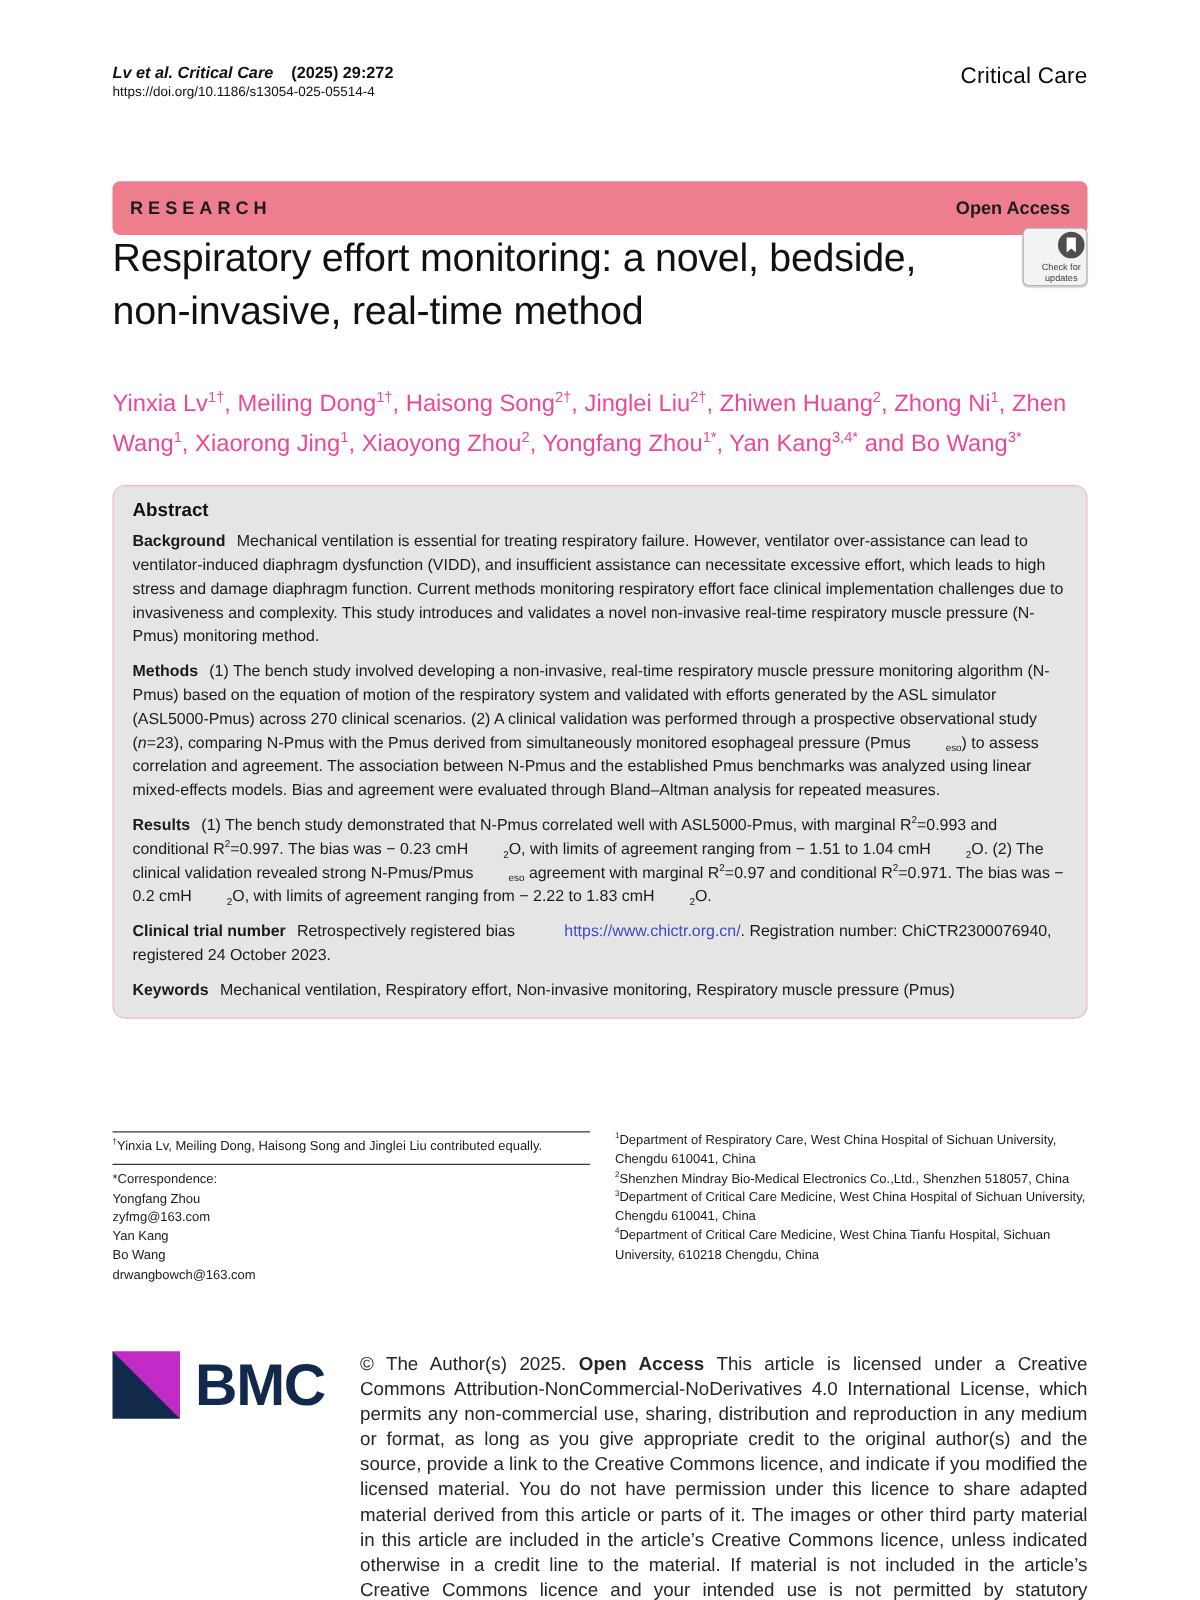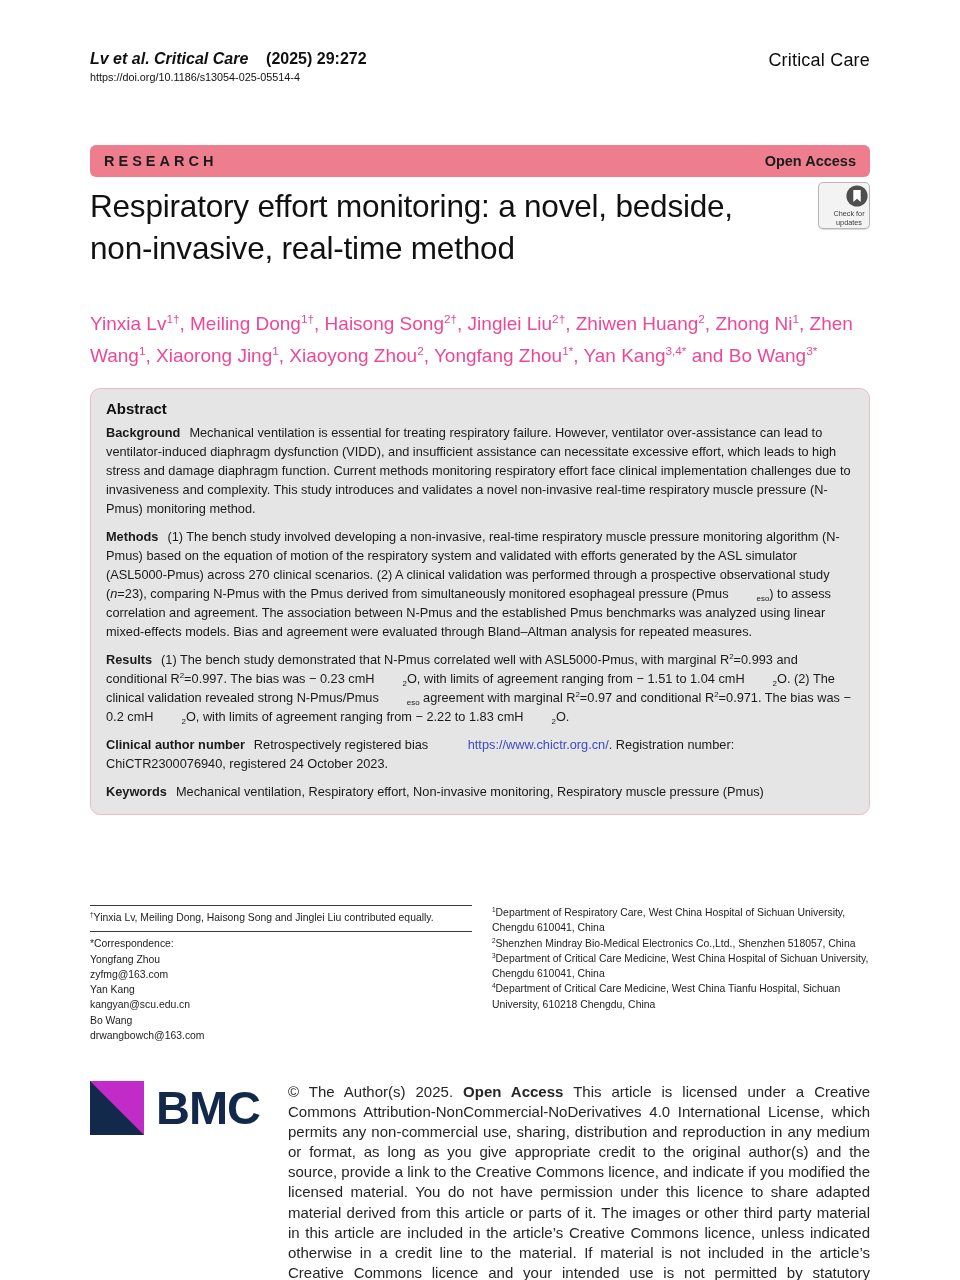--- a/index.html
+++ b/index.html
@@ -3,25 +3,25 @@
 <meta charset="utf-8">
 <title>Article first page</title>
 <style>
   html,body{margin:0;padding:0;background:#ffffff;}
   .page{
     position:relative;width:960px;height:1280px;background:#ffffff;
     font-family:"Liberation Sans","DejaVu Sans",sans-serif;color:#1a1a1a;overflow:hidden;
   }
   
   .topbar{position:absolute;left:90px;top:50px;width:780px;display:flex;justify-content:space-between;align-items:flex-start;}
-  .cite-line1{font-size:16px;font-weight:700;color:#111;}
+  .cite-line1{font-size:13px;font-weight:700;color:#111;}
   .cite-line2{font-size:10.8px;color:#111;margin-top:3px;}
   .journal{font-size:18px;color:#0d0d0d;letter-spacing:.2px;}
   
-  .banner{position:absolute;left:90px;top:145px;width:780px;height:32px;box-sizing:border-box;
+  .banner{position:absolute;left:90px;top:145px;width:780px;height:43px;box-sizing:border-box;
     background:#ee7e8e;border-radius:6px;display:flex;align-items:center;justify-content:space-between;padding:0 14px;}
   .banner .research{font-size:14.5px;font-weight:700;letter-spacing:4px;color:#1c1c1c;}
   .banner .oa{font-size:14.5px;font-weight:700;color:#1c1c1c;}
   
   .title{position:absolute;left:90px;top:186px;width:660px;margin:0;font-size:31.5px;font-weight:400;
     line-height:1.33;color:#111;letter-spacing:-.2px;}
   
   .check-badge{position:absolute;left:818px;top:182px;width:52px;height:47px;box-sizing:border-box;
     border:1px solid #b5b5b5;border-radius:5px;background:#f3f3f3;display:flex;flex-direction:column;
     align-items:flex-end;justify-content:center;cursor:pointer;box-shadow:0 1px 1px rgba(0,0,0,.15);}
@@ -81,36 +81,35 @@
     <span class="check-label">Check for updates</span>
   </div>
 
   <p class="authors"><span>Yinxia Lv</span><sup>1†</sup><span>, Meiling Dong</span><sup>1†</sup><span>, Haisong Song</span><sup>2†</sup><span>, Jinglei Liu</span><sup>2†</sup><span>, Zhiwen Huang</span><sup>2</sup><span>, Zhong Ni</span><sup>1</sup><span>, Zhen Wang</span><sup>1</sup><span>, Xiaorong Jing</span><sup>1</sup><span>, Xiaoyong Zhou</span><sup>2</sup><span>, Yongfang Zhou</span><sup>1*</sup><span>, Yan Kang</span><sup>3,4*</sup><span> and Bo Wang</span><sup>3*</sup></p>
 
   <section class="abstract">
     <h2>Abstract</h2>
     <p class="para"><b class="lead">Background</b><span><span>Mechanical ventilation is essential for treating respiratory failure. However, ventilator over-assistance can lead to ventilator-induced diaphragm dysfunction (VIDD), and insufficient assistance can necessitate excessive effort, which leads to high stress and damage diaphragm function. Current methods monitoring respiratory effort face clinical implementation challenges due to invasiveness and complexity. This study introduces and validates a novel non-invasive real-time respiratory muscle pressure (N-Pmus) monitoring method.</span></span></p>
     <p class="para"><b class="lead">Methods</b><span><span>(1) The bench study involved developing a non-invasive, real-time respiratory muscle pressure monitoring algorithm (N-Pmus) based on the equation of motion of the respiratory system and validated with efforts generated by the ASL simulator (ASL5000-Pmus) across 270 clinical scenarios. (2) A clinical validation was performed through a prospective observational study (</span><span style="font-style: italic;">n</span><span>=23), comparing N-Pmus with the Pmus derived from simultaneously monitored esophageal pressure (Pmus</span><sub>eso</sub><span>) to assess correlation and agreement. The association between N-Pmus and the established Pmus benchmarks was analyzed using linear mixed-effects models. Bias and agreement were evaluated through Bland–Altman analysis for repeated measures.</span></span></p>
     <p class="para"><b class="lead">Results</b><span><span>(1) The bench study demonstrated that N-Pmus correlated well with ASL5000-Pmus, with marginal R</span><sup>2</sup><span>=0.993 and conditional R</span><sup>2</sup><span>=0.997. The bias was − 0.23 cmH</span><sub>2</sub><span>O, with limits of agreement ranging from − 1.51 to 1.04 cmH</span><sub>2</sub><span>O. (2) The clinical validation revealed strong N-Pmus/Pmus</span><sub>eso</sub><span> agreement with marginal R</span><sup>2</sup><span>=0.97 and conditional R</span><sup>2</sup><span>=0.971. The bias was − 0.2 cmH</span><sub>2</sub><span>O, with limits of agreement ranging from − 2.22 to 1.83 cmH</span><sub>2</sub><span>O.</span></span></p>
-    <p class="para"><b class="lead">Clinical author number</b><span><span>Retrospectively registered bias </span><a href="#" class="inline-link">https://www.chictr.org.cn/</a><span>. Registration number: ChiCTR2300076940, registered 24 October 2023.</span></span></p>
+    <p class="para"><b class="lead">Clinical trial number</b><span><span>Retrospectively registered bias </span><a href="#" class="inline-link">https://www.chictr.org.cn/</a><span>. Registration number: ChiCTR2300076940, registered 24 October 2023.</span></span></p>
     <p class="para"><b class="lead">Keywords</b><span><span>Mechanical ventilation, Respiratory effort, Non-invasive monitoring, Respiratory muscle pressure (Pmus)</span></span></p>
   </section>
 
   <div class="fn-left">
     <div class="fn-rule"></div>
     <div class="fn-block">
       <p><sup>†</sup><span>Yinxia Lv, Meiling Dong, Haisong Song and Jinglei Liu contributed equally.</span></p>
     </div>
     <div class="fn-rule"></div>
     <div class="fn-block">
       <p>*Correspondence:</p>
       <p>Yongfang Zhou</p>
       <p>zyfmg@163.com</p>
       <p>Yan Kang</p>
-      <p>kangyan@scu.edu.cn</p>
       <p>Bo Wang</p>
       <p>drwangbowch@163.com</p>
     </div>
   </div>
 
   <div class="fn-right">
     <p><sup>1</sup><span>Department of Respiratory Care, West China Hospital of Sichuan University, Chengdu 610041, China</span></p>
     <p><sup>2</sup><span>Shenzhen Mindray Bio-Medical Electronics Co.,Ltd., Shenzhen 518057, China</span></p>
     <p><sup>3</sup><span>Department of Critical Care Medicine, West China Hospital of Sichuan University, Chengdu 610041, China</span></p>
     <p><sup>4</sup><span>Department of Critical Care Medicine, West China Tianfu Hospital, Sichuan University, 610218 Chengdu, China</span></p>

